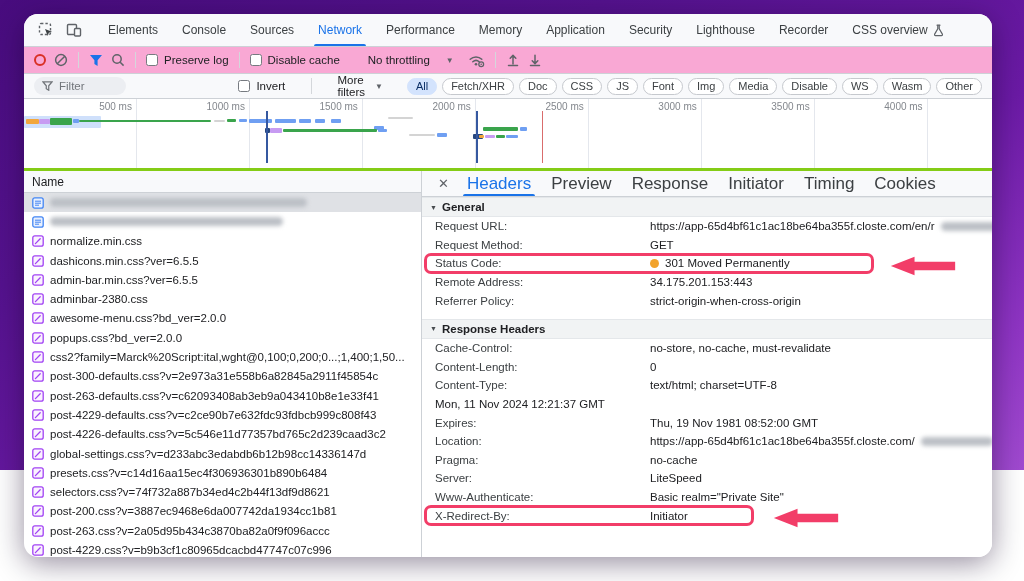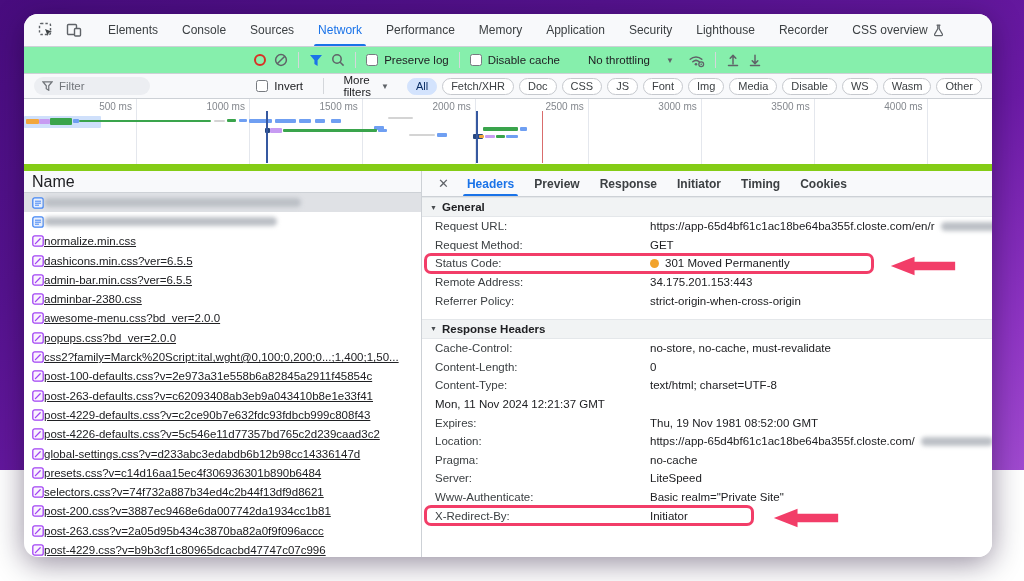--- a/index.html
+++ b/index.html
@@ -18,64 +18,64 @@
   .tb-icons { display:flex; align-items:center; gap:12px; padding:0 14px 0 4px; }
   .icon { display:inline-flex; align-items:center; justify-content:center; }
   .tabs { display:flex; align-items:stretch; }
   .tab { display:flex; align-items:center; gap:5px; padding:0 12px; font-size:12px; color:#3c4043;
          cursor:default; position:relative; white-space:nowrap; }
   .tab.active { color:#1a73e8; }
   .tab.active::after { content:""; position:absolute; left:8px; right:8px; bottom:0; height:2.5px;
                        background:#1a73e8; border-radius:2px 2px 0 0; }
 
   
-  .toolbar { flex:0 0 27px; background:#86efac; border-bottom:1px solid #cdd1d6;
-             display:flex; align-items:center; gap:8px; padding:0 10px;justify-content:center; }
+  .toolbar { flex:0 0 27px; background:#f9a8d4; border-bottom:1px solid #cdd1d6;
+             display:flex; align-items:center; gap:8px; padding:0 10px; }
   .sep { width:1px; height:16px; background:#d4d7db; margin:0 2px; }
   .rec { width:12px; height:12px; border:2.5px solid #d93025; border-radius:50%; position:relative; }
   .cb { width:12px; height:12px; border:1.4px solid #767a80; border-radius:2.5px; background:#fff; display:inline-block; }
   .tlabel { font-size:11.5px; color:#202124; }
   .caret { font-size:8px; color:#5f6368; margin-left:4px; }
   .ctrl { display:flex; align-items:center; gap:6px; }
 
   
   .filterbar { flex:0 0 25px; background:#f8f9fb; border-bottom:1px solid #cdd1d6;
-               display:flex; align-items:center; gap:18px; padding:0 10px; }
+               display:flex; align-items:center; gap:24px; padding:0 10px; }
   .filter-input { width:235px; height:18px; background:#eceef2; border-radius:10px; display:flex;
                   align-items:center; gap:6px; padding:0 8px; color:#71757a; font-size:11.5px; }
   .pills { display:flex; align-items:center; gap:5px; }
   .pill { border:1px solid #c6c9ce; border-radius:10px; padding:1.5px 8px; font-size:11px; color:#3c4043;
           background:#fff; white-space:nowrap; }
   .pill.active { background:#d3e3fd; border-color:#d3e3fd; color:#0a2e65; }
 
   
-  .overview { flex:0 0 72px; position:relative; border-bottom:7px solid #84cc16; background:#fff; overflow:hidden; }
+  .overview { flex:0 0 72px; position:relative; border-bottom:3px solid #84cc16; background:#fff; overflow:hidden; }
   .ticks { position:absolute; inset:0; display:flex; }
   .tickcol { flex:0 0 11.67%; border-right:1px solid #e4e7ed; display:flex; align-items:flex-start;
              justify-content:flex-end; padding:2px 4px 0 0; color:#83878d; font-size:10px; }
   .bars { position:absolute; left:0; right:0; top:17px; height:40px; }
   .bar { position:absolute; border-radius:1px; }
   .marker { position:absolute; top:12px; height:52px; width:1.5px; }
 
   
   .main { flex:1; display:flex; min-height:0; }
   .left { flex:0 0 398px; border-right:1px solid #cdd1d6; display:flex; flex-direction:column; min-height:0; overflow:hidden; }
   .name-header { flex:0 0 22px; border-bottom:1px solid #cdd1d6; background:#f8f9fb; display:flex;
-                 align-items:center; padding-left:8px; font-size:16px; color:#202124; }
+                 align-items:center; padding-left:8px; font-size:12px; color:#202124; }
   .files { flex:1; overflow:hidden; }
-  .frow { height:19.3px; display:flex; align-items:center; gap:0; padding-left:8px; font-size:11.5px;
-          color:#202124; white-space:nowrap; overflow:hidden;text-decoration:underline; }
+  .frow { height:19.3px; display:flex; align-items:center; gap:6px; padding-left:8px; font-size:11.5px;
+          color:#202124; white-space:nowrap; overflow:hidden; }
   .frow.sel { background:#dfe1e5; }
   .blurblob { height:9px; border-radius:5px; background:#bcc0c6; filter:blur(2px); }
 
   .right { flex:1; display:flex; flex-direction:column; min-height:0; background:#fff; }
   .dtabs { flex:0 0 26px; background:#f8f9fb; border-bottom:1px solid #cdd1d6; display:flex; align-items:stretch;
            padding-left:8px; }
   .dclose { display:flex; align-items:center; padding:0 8px; color:#5f6368; font-size:13px; }
-  .dtab { display:flex; align-items:center; padding:0 10px; font-size:12px; color:#3c4043; position:relative;font-weight:bold; }
+  .dtab { display:flex; align-items:center; padding:0 10px; font-size:17px; color:#3c4043; position:relative; }
   .dtab.active { color:#1a73e8; }
   .dtab.active::after { content:""; position:absolute; left:6px; right:6px; bottom:0; height:2.5px;
                         background:#1a73e8; border-radius:2px 2px 0 0; }
   .sections { flex:1; overflow:hidden; padding-bottom:4px; }
   .sec-head { height:20px; background:#f1f3f4; border-top:1px solid #e4e7ea; border-bottom:1px solid #e4e7ea;
               display:flex; align-items:center; gap:5px; padding-left:8px; font-weight:700; font-size:11.5px; color:#202124; }
   .sec-head .tri { font-size:7px; color:#474b4f; }
   .sec-gap { height:9px; }
   .hrow { height:18.6px; display:flex; align-items:center; padding-left:13px; font-size:11.5px; position:relative; }
   .hname { flex:0 0 215px; color:#3c4043; }
@@ -390,21 +390,21 @@
               </span>
               <span>css2?family=Marck%20Script:ital,wght@0,100;0,200;0...;1,400;1,50...</span>
             </div>
             <div class="frow">
               <span class="icon">
                 <svg width="12" height="12" viewBox="0 0 12 12">
                   <rect x="0.8" y="0.8" width="10.4" height="10.4" rx="2" fill="#faf2fe" stroke="#a142f4" stroke-width="1.3"></rect>
                   <path d="M3.4 8.6 L8.2 3.8" stroke="#a142f4" stroke-width="1.3" stroke-linecap="round"></path>
                 </svg>
               </span>
-              <span>post-100-defaults.css?v=2e973a31e558b6a82845a2911f45854c</span>
+              <span>post-300-defaults.css?v=2e973a31e558b6a82845a2911f45854c</span>
             </div>
             <div class="frow">
               <span class="icon">
                 <svg width="12" height="12" viewBox="0 0 12 12">
                   <rect x="0.8" y="0.8" width="10.4" height="10.4" rx="2" fill="#faf2fe" stroke="#a142f4" stroke-width="1.3"></rect>
                   <path d="M3.4 8.6 L8.2 3.8" stroke="#a142f4" stroke-width="1.3" stroke-linecap="round"></path>
                 </svg>
               </span>
               <span>post-263-defaults.css?v=c62093408ab3eb9a043410b8e1e33f41</span>
             </div>

